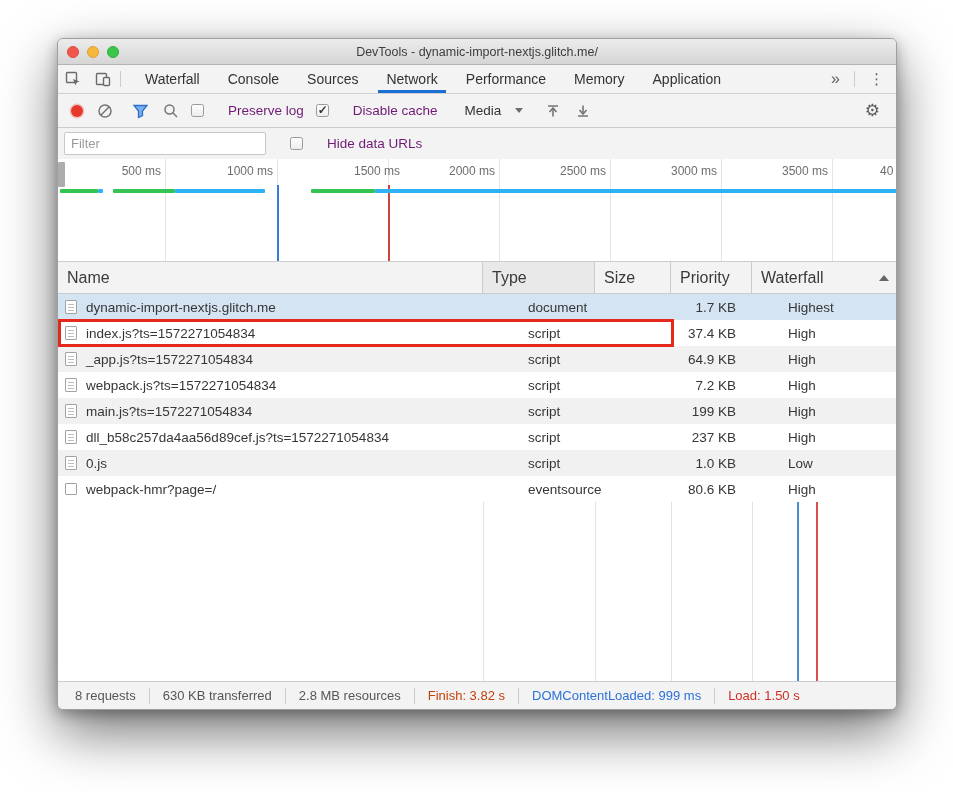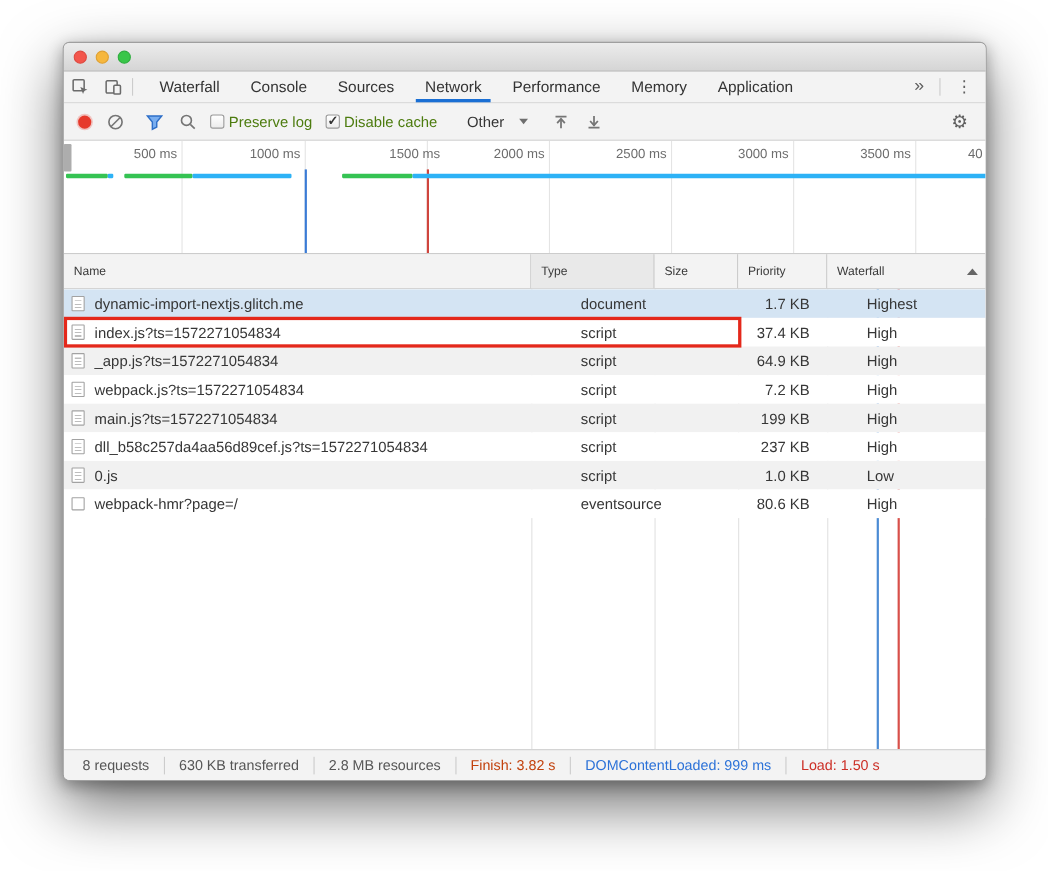--- a/index.html
+++ b/index.html
@@ -34,21 +34,21 @@
   .kebab { font-size:15px; color:#5f5f5f; padding:0 12px; display:flex; align-items:center; cursor:pointer; }
 
   
   .nettools { height:34px; flex:0 0 34px; background:#f3f3f3; border-bottom:1px solid #ccc;
               display:flex; align-items:center; padding:0 6px; }
   .tool { display:flex; align-items:center; justify-content:center; height:26px; padding:0 7px; cursor:pointer; }
   .rec-dot { width:12px; height:12px; border-radius:50%; background:#e6392b; box-shadow:0 0 0 1.5px rgba(230,57,43,.25); }
   .cb { width:13px; height:13px; border:1px solid #9a9a9a; border-radius:2.5px;
         background:linear-gradient(#fff,#ececec); position:relative; flex:0 0 13px; cursor:pointer; }
   .cb.checked::after { content:"✓"; position:absolute; left:1px; top:-2px; font-size:12px; color:#333; font-weight:bold; }
-  .cblabel { font-size:13.5px; color:#4d7c0f; margin:0 12px 0 4px; cursor:pointer; }
+  .cblabel { font-size:13.5px; color:#701a75; margin:0 12px 0 24px; cursor:pointer; }
   .throttle { display:flex; align-items:center; gap:14px; padding:0 10px; font-size:13.5px; color:#333; cursor:pointer; }
   .downtri { width:0; height:0; border-left:4px solid transparent; border-right:4px solid transparent; border-top:5px solid #6e6e6e; }
   .nettools .spacer { flex:1; }
   .gear { font-size:17px; color:#5e5e5e; padding:0 10px; cursor:pointer; }
 
   
   .filterrow { height:31px; flex:0 0 31px; background:#f3f3f3; display:flex; align-items:center; padding:0 6px; }
   .filter-input { width:202px; height:23px; border:1px solid #c8c8c8; background:#fff; border-radius:2px;
                   font-size:13px; color:#333; padding:0 6px; outline:none; font-family:"Liberation Sans",sans-serif; }
   .filter-input::placeholder { color:#9b9b9b; }
@@ -68,21 +68,21 @@
   .ov-line.dcl { background:#3a7bd5; }
   .ov-line.load { background:#cf453e; }
   .ov-seg { position:absolute; top:30px; height:4px; border-radius:1px; }
   .ov-grip { position:absolute; left:0; top:3px; width:7px; height:25px; background:#adadad; border-radius:1px; }
 
   .seg-g { background:#35c353; }
   .seg-b { background:#2db2f6; }
   .seg-q { background:#fff; border:1px solid #c2c2c2; }
 
   
-  .thead { height:32px; flex:0 0 32px; background:#f3f3f3; border-bottom:1px solid #ccc; display:flex; font-size:11px; color:#3a3a3a; }
+  .thead { height:32px; flex:0 0 32px; background:#f3f3f3; border-bottom:1px solid #ccc; display:flex; font-size:16px; color:#3a3a3a; }
   .th { display:flex; align-items:center; padding-left:9px; border-right:1px solid #ccc; cursor:pointer; }
   .th.c-type { background:#e9e9e9; }
   .th.c-wf { border-right:none; justify-content:space-between; padding-right:9px; }
   .sort-up { width:0; height:0; border-left:5px solid transparent; border-right:5px solid transparent; border-bottom:6px solid #666; }
 
   .c-name { width:425px; flex:0 0 425px; }
   .c-type { width:112px; flex:0 0 112px; }
   .c-size { width:76px;  flex:0 0 76px; }
   .c-pri  { width:81px;  flex:0 0 81px; }
   .c-wf   { width:146px; flex:0 0 146px; }
@@ -127,20 +127,21 @@
 
 <div id="stage">
 <div id="win">
 
   <div class="titlebar">
     <div class="lights">
       <div class="light red"></div>
       <div class="light yellow"></div>
       <div class="light green"></div>
     </div>
+    <div class="title">DevTools - dynamic-import-nextjs.glitch.me/</div>
   </div>
 
   <div class="tabbar">
     <div class="icobtn">
       <svg width="18" height="18" viewBox="0 0 18 18">
         <rect x="2.5" y="2.5" width="10" height="10" rx="1" fill="none" stroke="#6b6b6b" stroke-width="1.4"></rect>
         <path d="M9 9 L15.5 11.5 L12.6 12.6 L11.5 15.5 Z" fill="#6b6b6b"></path>
       </svg>
     </div>
     <div class="icobtn">
@@ -188,21 +189,21 @@
         <line x1="10" y1="10" x2="14" y2="14" stroke="#757575" stroke-width="1.5"></line>
       </svg>
     </div>
     <div class="vsep"></div>
     <span class="cb" id="cb-preserve"></span>
     <label class="cblabel">Preserve log</label>
     <span class="cb checked" id="cb-cache"></span>
     <label class="cblabel">Disable cache</label>
     <div class="vsep"></div>
     <div class="throttle">
-      <span>Other</span>
+      <span>Media</span>
       <span class="downtri"></span>
     </div>
     <div class="vsep"></div>
     <div class="tool">
       <svg width="16" height="16" viewBox="0 0 16 16">
         <line x1="3" y1="3" x2="13" y2="3" stroke="#757575" stroke-width="1.6"></line>
         <line x1="8" y1="5" x2="8" y2="13.5" stroke="#757575" stroke-width="1.6"></line>
         <path d="M4.5 9 L8 5 L11.5 9" fill="none" stroke="#757575" stroke-width="1.6"></path>
       </svg>
     </div>
@@ -211,20 +212,27 @@
         <line x1="3" y1="13" x2="13" y2="13" stroke="#757575" stroke-width="1.6"></line>
         <line x1="8" y1="2.5" x2="8" y2="11" stroke="#757575" stroke-width="1.6"></line>
         <path d="M4.5 7 L8 11 L11.5 7" fill="none" stroke="#757575" stroke-width="1.6"></path>
       </svg>
     </div>
     <div class="spacer"></div>
     <div class="vsep"></div>
     <div class="gear">⚙</div>
   </div>
 
+  <div class="filterrow">
+    <input class="filter-input" type="text" placeholder="Filter" style="">
+    <div class="hideurls">
+      <span class="cb" id="cb-hideurls"></span>
+      <label class="cblabel">Hide data URLs</label>
+    </div>
+  </div>
 
 
   <div class="overview" id="overview">
     <div class="ov-grip"></div>
   <div class="grid-v" style="left: 107px;"></div>
         <div class="tick-label" style="left: 103px; transform: translateX(-100%);">500 ms</div>
         <div class="grid-v" style="left: 219px;"></div>
         <div class="tick-label" style="left: 215px; transform: translateX(-100%);">1000 ms</div>
         <div class="grid-v" style="left: 330px;"></div>
         <div class="tick-label" style="left: 326px; transform: translateX(-100%); margin-left: 16px;">1500 ms</div>

